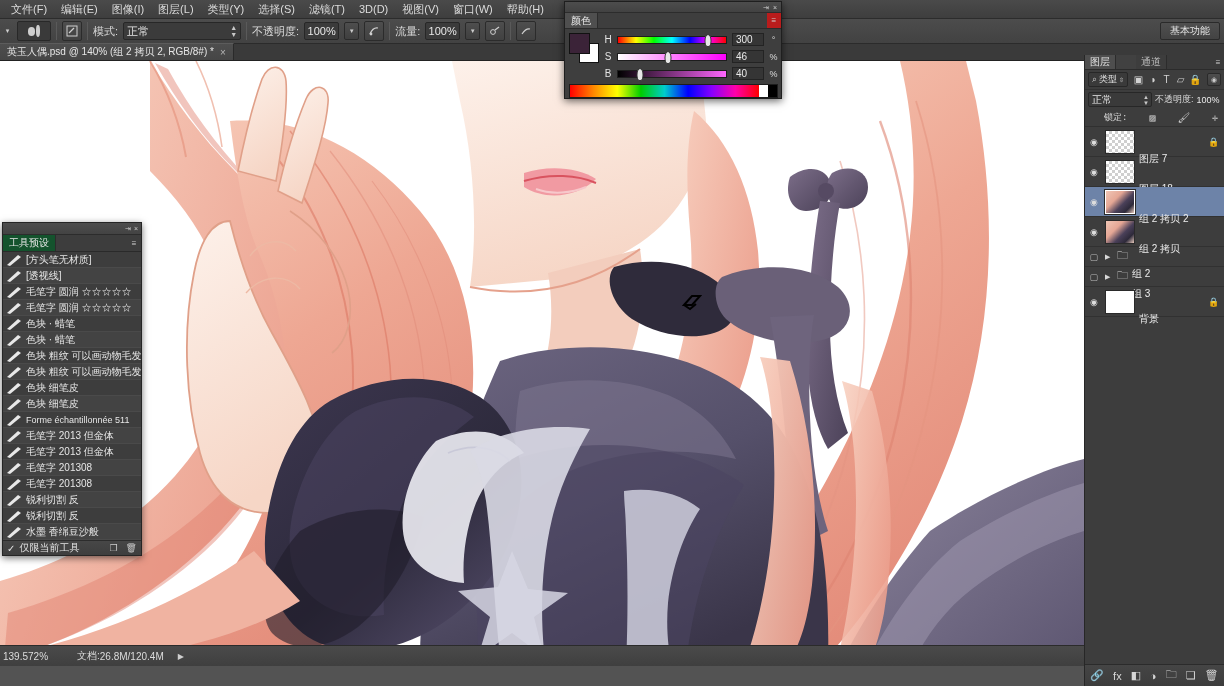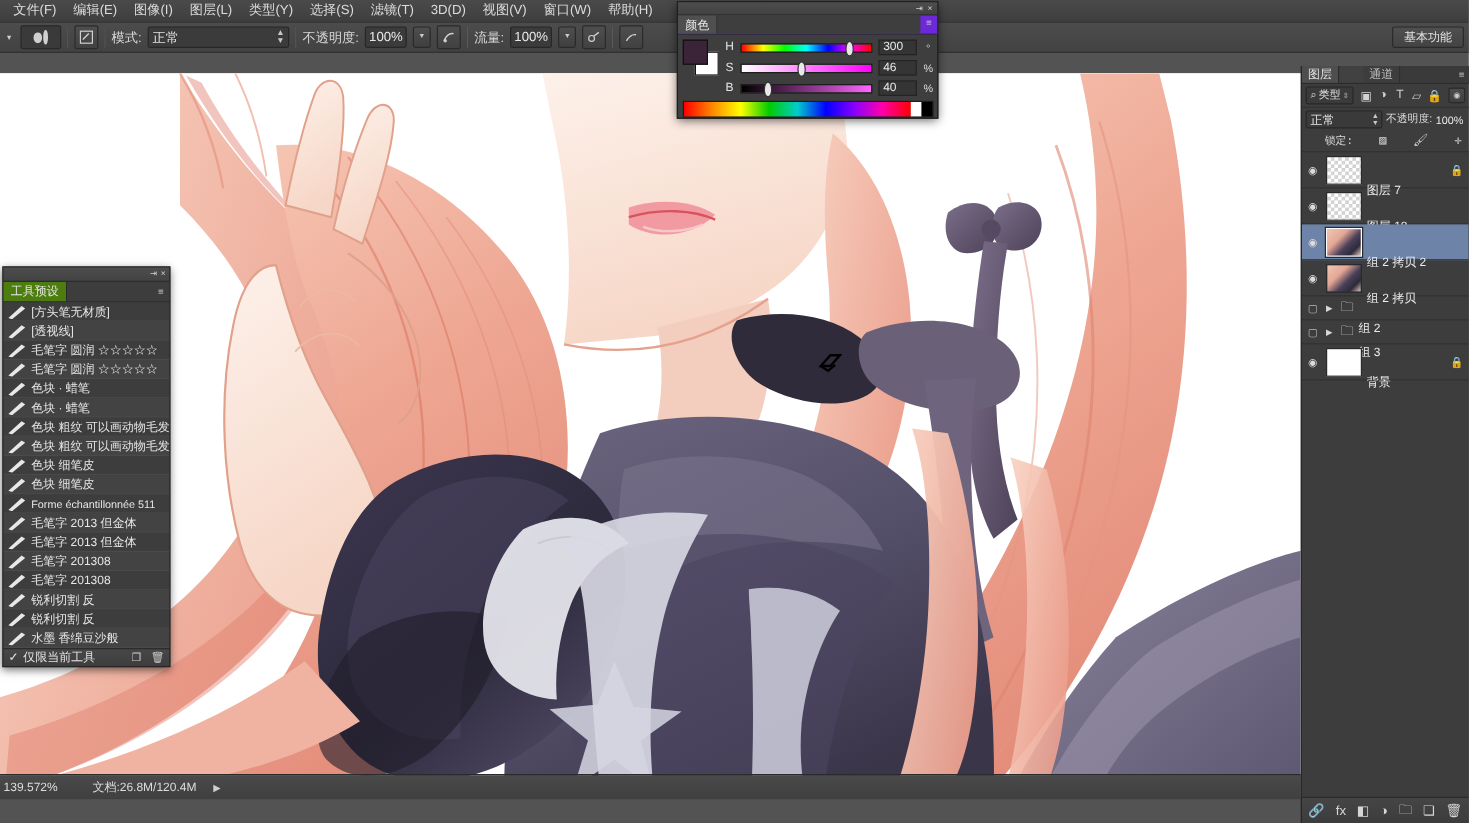--- a/index.html
+++ b/index.html
@@ -110,21 +110,21 @@
   .tp-titlebar {
     height:12px;background:linear-gradient(#4d4d4d,#434343);border-bottom:1px solid #2c2c2c;
     display:flex;align-items:center;justify-content:flex-end;gap:3px;padding-right:3px;
   }
   .tp-ctl { font-size:7px;color:#cfcfcf;line-height:7px; }
   .tp-tabrow {
     height:17px;background:#434343;border-bottom:1px solid #2a2a2a;
     display:flex;align-items:stretch;
   }
   .tp-tab {
-    background:#4d7c0f;border-right:1px solid #2c2c2c;padding:0 6px;
+    background:#14532d;border-right:1px solid #2c2c2c;padding:0 6px;
     display:flex;align-items:center;font-size:10px;color:#e4e4e4;
   }
   .tp-tabfill { flex:1;background:#3d3d3d; }
   .tp-menu { width:14px;display:flex;align-items:center;justify-content:center;font-size:8px;color:#d0d0d0;background:#3d3d3d; }
   .tp-list { flex:1; overflow:hidden; position:relative; background:#3f3f3f; display:flex; }
   .tp-items { flex:1; }
   .tp-row {
     height:16px; display:flex;align-items:center; gap:4px;
     border-bottom:1px solid #4a4a4a; padding-left:3px;
     font-size:10px; color:#e6e6e6; white-space:nowrap; overflow:hidden;
@@ -143,21 +143,21 @@
   .color-panel {
     position:absolute; left:564px; top:1px; width:218px; height:98px;
     background:#3e3e3e; border:1px solid #1f1f1f;
     box-shadow:0 2px 8px rgba(0,0,0,.6);
     display:flex; flex-direction:column;
   }
   .cp-titlebar {
     height:12px;background:linear-gradient(#4d4d4d,#424242);border-bottom:1px solid #2c2c2c;
     display:flex;align-items:center;justify-content:flex-end;gap:4px;padding-right:4px;
   }
-  .cp-tabrow { height:17px;background:#6d28d9;display:flex;align-items:stretch;border-bottom:1px solid #2b2b2b;font-family:Liberation Mono, monospace; }
+  .cp-tabrow { height:17px;background:#b91c1c;display:flex;align-items:stretch;border-bottom:1px solid #2b2b2b;font-family:Liberation Mono, monospace; }
   .cp-tab { background:#4f4f4f;padding:0 6px;display:flex;align-items:center;font-size:10px;color:#eaeaea;border-right:1px solid #2c2c2c;}
   .cp-tabfill{flex:1;background:#3e3e3e;}
   .cp-menu{width:14px;display:flex;align-items:center;justify-content:center;font-size:8px;color:#d0d0d0;}
   .cp-body { flex:1; display:flex; padding:4px 3px 0 4px; gap:5px; }
   .cp-swatches { position:relative; width:30px; height:30px; flex:0 0 30px; }
   .cp-fg { position:absolute;left:0;top:0;width:21px;height:21px;border:1px solid #111; }
   .cp-bg { position:absolute;left:10px;top:10px;width:20px;height:20px;background:#fff;border:1px solid #111; }
   .cp-sliders { flex:1; display:flex; flex-direction:column; gap:3px; }
   .cp-srow { display:flex; align-items:center; gap:5px; height:14px; }
   .cp-slabel { width:8px;font-size:10px;color:#e4e4e4;text-align:center; }
@@ -322,20 +322,26 @@
       <svg width="12" height="12" viewBox="0 0 12 12">
         <path d="M2 9 Q6 3 10 4" stroke="#d0d0d0" fill="none" stroke-width="1.2"></path>
       </svg>
     </div>
 
     <div class="opt-right">
       <div style="width:60px;height:18px;background:linear-gradient(#4f4f4f,#434343);border:1px solid #2a2a2a;border-radius:2px;display:flex;align-items:center;justify-content:center;font-size:10px;color:#e4e4e4;">基本功能</div>
     </div>
   </div>
 
+  <div class="tabbar">
+    <div class="doc-tab">
+      <span>英玉人偶.psd @ 140% (组 2 拷贝 2, RGB/8#) *</span>
+      <span class="tab-close">×</span>
+    </div>
+  </div>
 
   <div class="canvas-area">
     <div class="art">
       <svg viewBox="0 0 1084 604" preserveAspectRatio="none">
         <defs>
           <linearGradient id="hairA" x1="0" y1="0" x2="0.4" y2="1">
             <stop offset="0" stop-color="#f7cbb9"></stop>
               <stop offset="0.5" stop-color="#eea793"></stop>
               <stop offset="1" stop-color="#e48d7b"></stop>
           </linearGradient>

